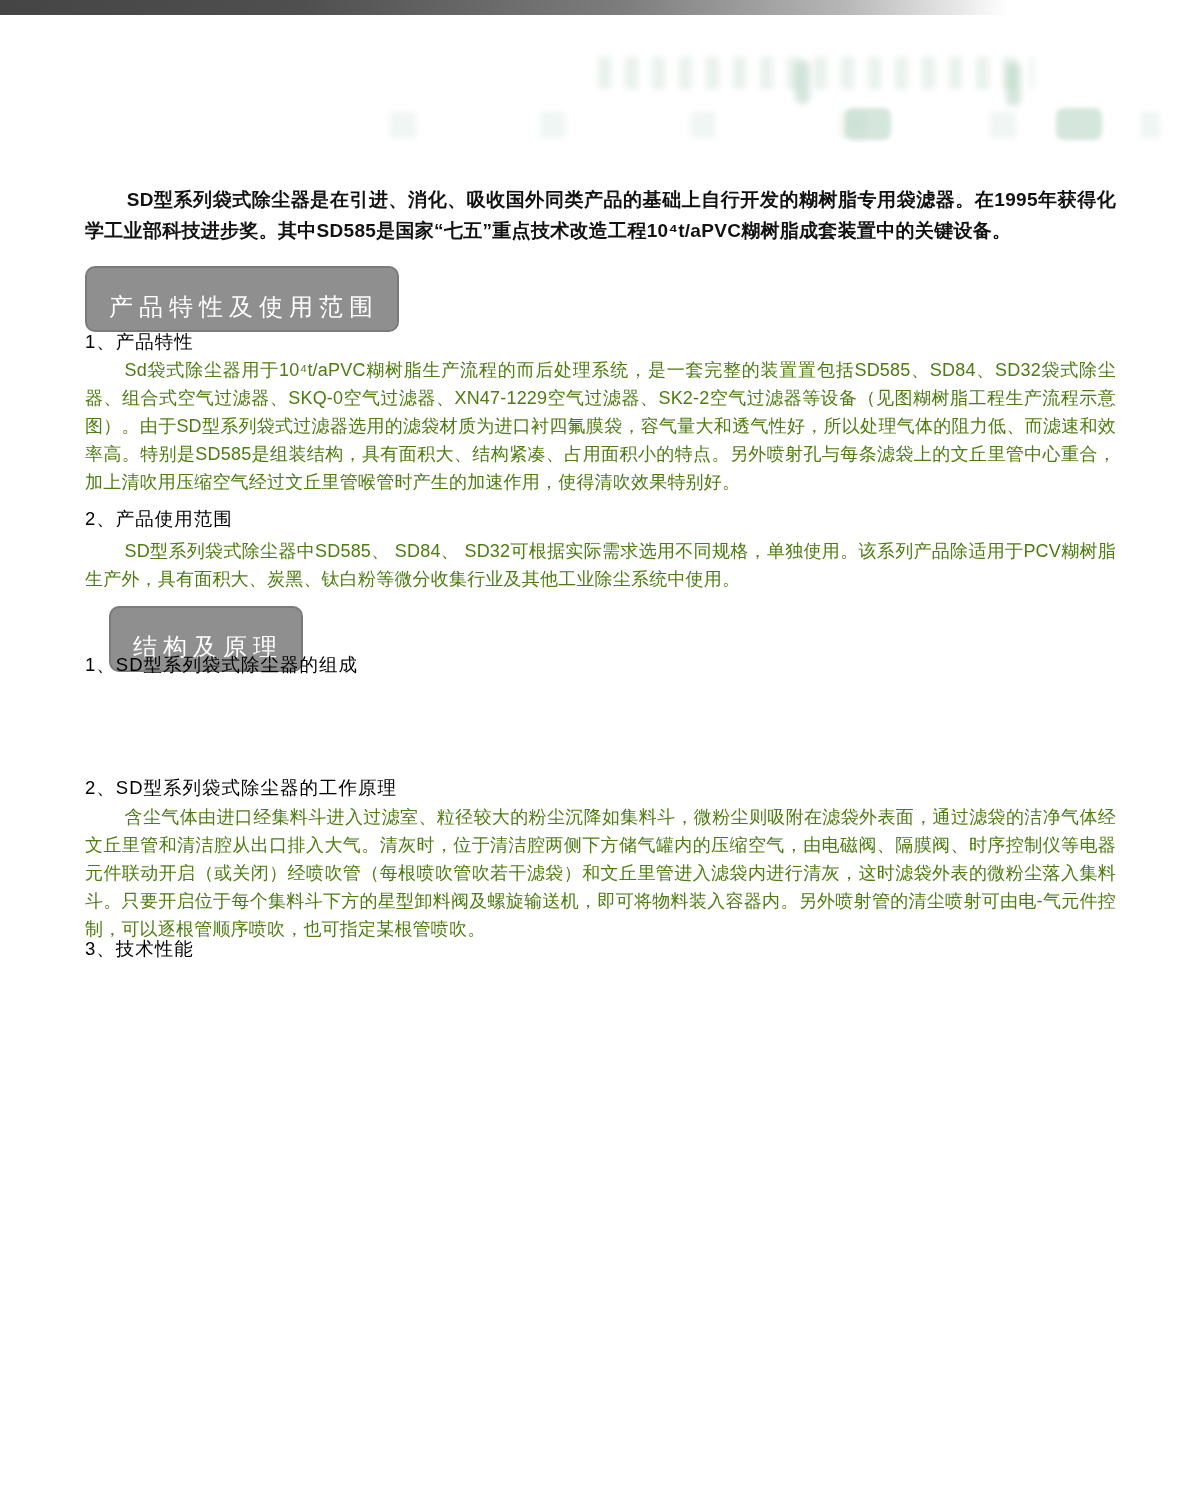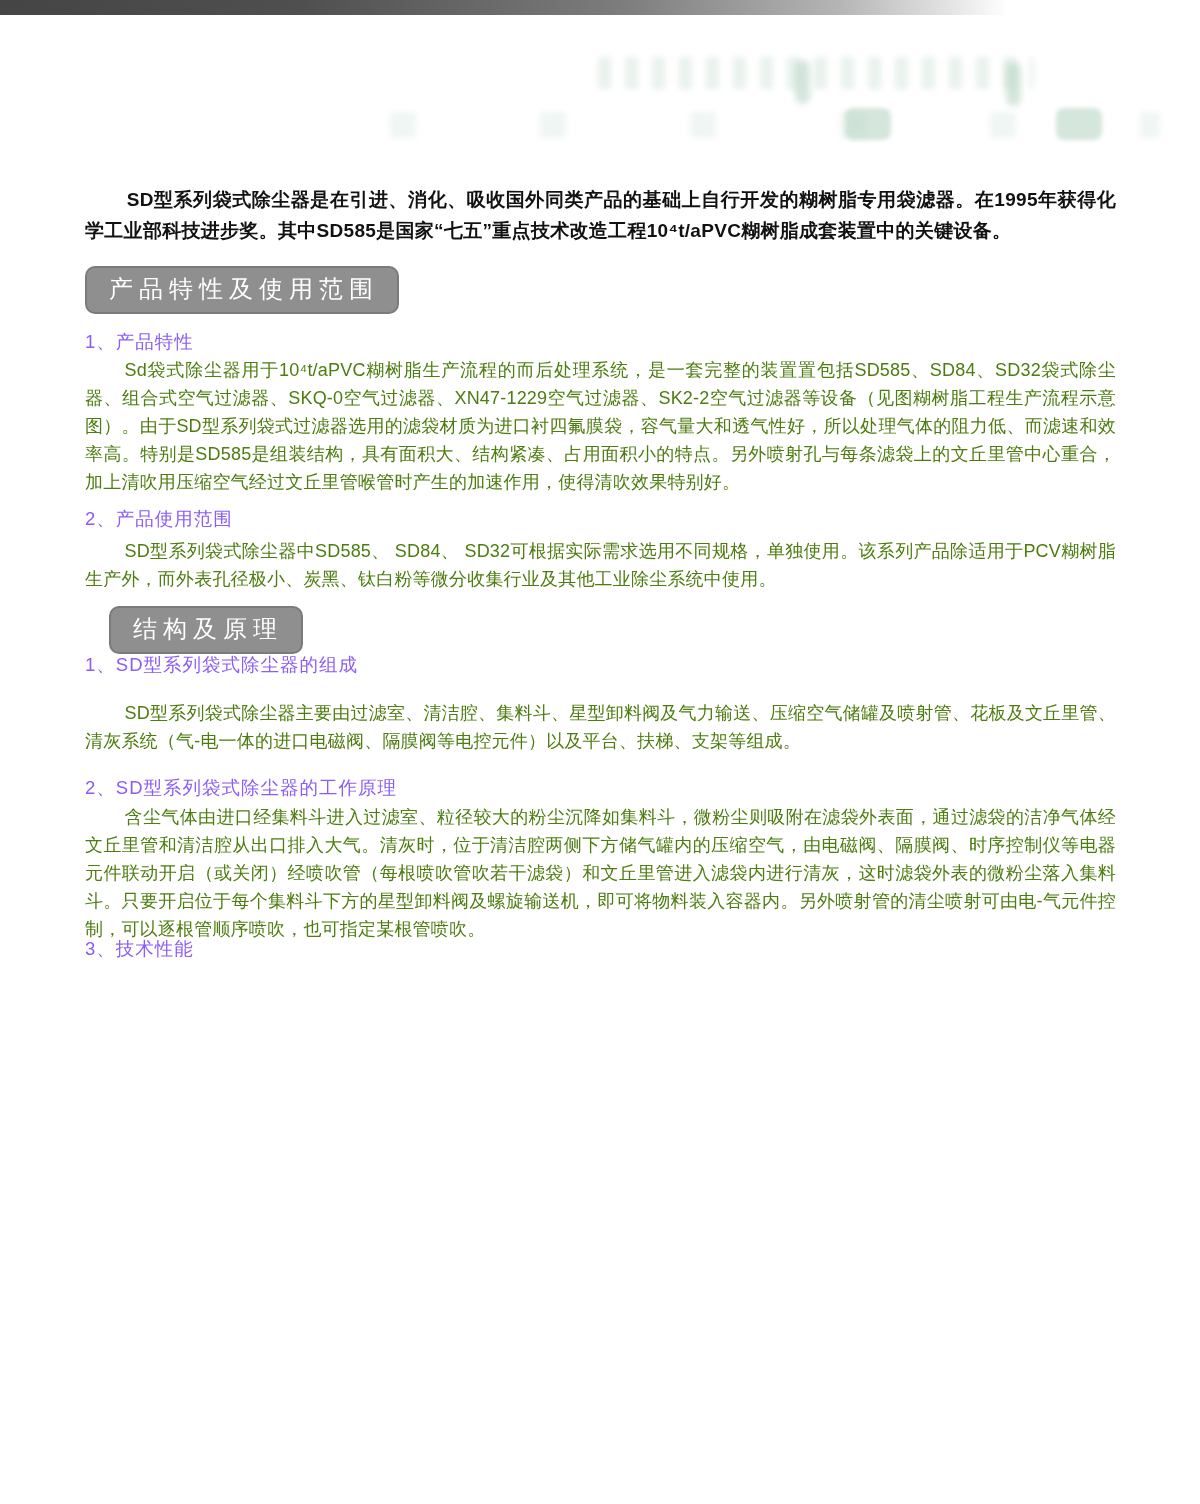--- a/index.html
+++ b/index.html
@@ -30,28 +30,28 @@
   .intro{
     position:absolute;top:184px;left:85px;width:1031px;margin:0;
     font-size:19px;line-height:31px;font-weight:bold;color:#121212;
     text-indent:2.2em;text-align:justify;letter-spacing:.3px;
   }
 
   .sec-box{
     position:absolute;left:85px;display:inline-block;
     background:#8f8f8f;border:2px solid #7b7b7b;border-radius:10px;
     color:#ffffff;font-size:24px;letter-spacing:6px;
-    padding:5px 18px 7px 22px;white-space:nowrap;
+    padding:23px 18px 7px 22px;white-space:nowrap;
   }
   .sec-box-1{top:266px;}
   .sec-box-2{top:606px;margin-left:24px;}
 
   .blk-h{
     position:absolute;left:85px;margin:0;
-    font-size:18.5px;font-weight:normal;color:#8b5cf6;letter-spacing:1px;white-space:nowrap;
+    font-size:18.5px;font-weight:normal;color:#000000;letter-spacing:1px;white-space:nowrap;
   }
   .blk-p{
     position:absolute;left:85px;width:1031px;margin:0;
     font-size:18px;line-height:28px;color:#4d7c0f;
     text-indent:2.2em;text-align:justify;letter-spacing:.2px;
   }
   .h-1a{top:329px;} .p-1a{top:356px;}
   .h-1b{top:506px;} .p-1b{top:537px;}
   .h-2a{top:652px;} .p-2a{top:699px;}
   .h-2b{top:775px;} .p-2b{top:803px;}
@@ -79,28 +79,27 @@
   <p class="intro">SD型系列袋式除尘器是在引进、消化、吸收国外同类产品的基础上自行开发的糊树脂专用袋滤器。在1995年获得化学工业部科技进步奖。其中SD585是国家“七五”重点技术改造工程10⁴t/aPVC糊树脂成套装置中的关键设备。</p>
 
   <div class="sec-box sec-box-1">
     <span>产品特性及使用范围</span>
   </div>
 
   <h3 class="blk-h h-1a">1、产品特性</h3>
   <p class="blk-p p-1a">Sd袋式除尘器用于10⁴t/aPVC糊树脂生产流程的而后处理系统，是一套完整的装置置包括SD585、SD84、SD32袋式除尘器、组合式空气过滤器、SKQ-0空气过滤器、XN47-1229空气过滤器、SK2-2空气过滤器等设备（见图糊树脂工程生产流程示意图）。由于SD型系列袋式过滤器选用的滤袋材质为进口衬四氟膜袋，容气量大和透气性好，所以处理气体的阻力低、而滤速和效率高。特别是SD585是组装结构，具有面积大、结构紧凑、占用面积小的特点。另外喷射孔与每条滤袋上的文丘里管中心重合，加上清吹用压缩空气经过文丘里管喉管时产生的加速作用，使得清吹效果特别好。</p>
 
   <h3 class="blk-h h-1b">2、产品使用范围</h3>
-  <p class="blk-p p-1b">SD型系列袋式除尘器中SD585、 SD84、 SD32可根据实际需求选用不同规格，单独使用。该系列产品除适用于PCV糊树脂生产外，而外表孔径极小、炭黑、钛白粉等微分收集行业及其他工业除尘系统中使用。</p>
+  <p class="blk-p p-1b">SD型系列袋式除尘器中SD585、 SD84、 SD32可根据实际需求选用不同规格，单独使用。该系列产品除适用于PCV糊树脂生产外，具有面积大、炭黑、钛白粉等微分收集行业及其他工业除尘系统中使用。</p>
 
   <div class="sec-box sec-box-2">
     <span>结构及原理</span>
   </div>
 
   <h3 class="blk-h h-2a">1、SD型系列袋式除尘器的组成</h3>
-  <p class="blk-p p-2a">SD型系列袋式除尘器主要由过滤室、清洁腔、集料斗、星型卸料阀及气力输送、压缩空气储罐及喷射管、花板及文丘里管、清灰系统（气-电一体的进口电磁阀、隔膜阀等电控元件）以及平台、扶梯、支架等组成。</p>
 
   <h3 class="blk-h h-2b">2、SD型系列袋式除尘器的工作原理</h3>
   <p class="blk-p p-2b">含尘气体由进口经集料斗进入过滤室、粒径较大的粉尘沉降如集料斗，微粉尘则吸附在滤袋外表面，通过滤袋的洁净气体经文丘里管和清洁腔从出口排入大气。清灰时，位于清洁腔两侧下方储气罐内的压缩空气，由电磁阀、隔膜阀、时序控制仪等电器元件联动开启（或关闭）经喷吹管（每根喷吹管吹若干滤袋）和文丘里管进入滤袋内进行清灰，这时滤袋外表的微粉尘落入集料斗。只要开启位于每个集料斗下方的星型卸料阀及螺旋输送机，即可将物料装入容器内。另外喷射管的清尘喷射可由电-气元件控制，可以逐根管顺序喷吹，也可指定某根管喷吹。</p>
 
   <h3 class="blk-h h-2c">3、技术性能</h3>
 
   <div class="photo photo-left">
     <svg viewBox="0 0 492 365" width="492" height="365">
       <defs>
         <linearGradient id="lSky" x1="0" y1="0" x2="0" y2="1">

